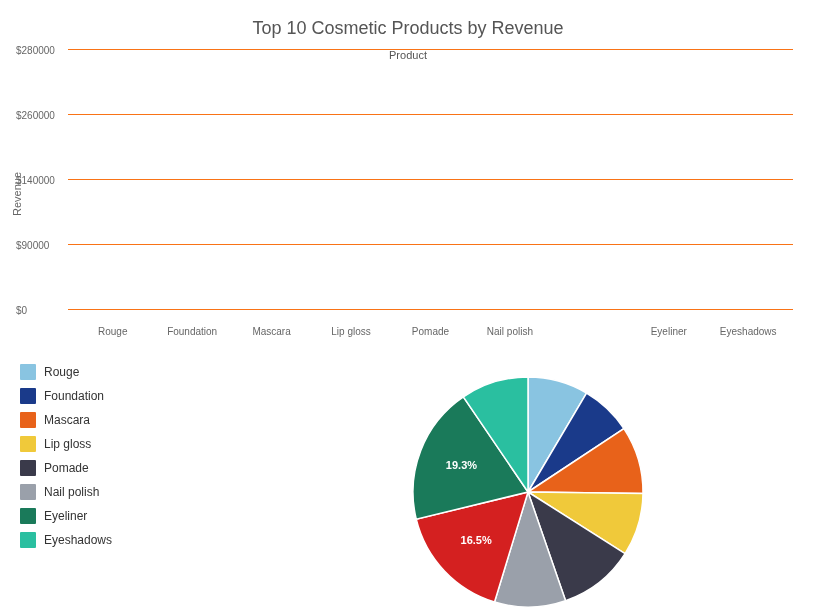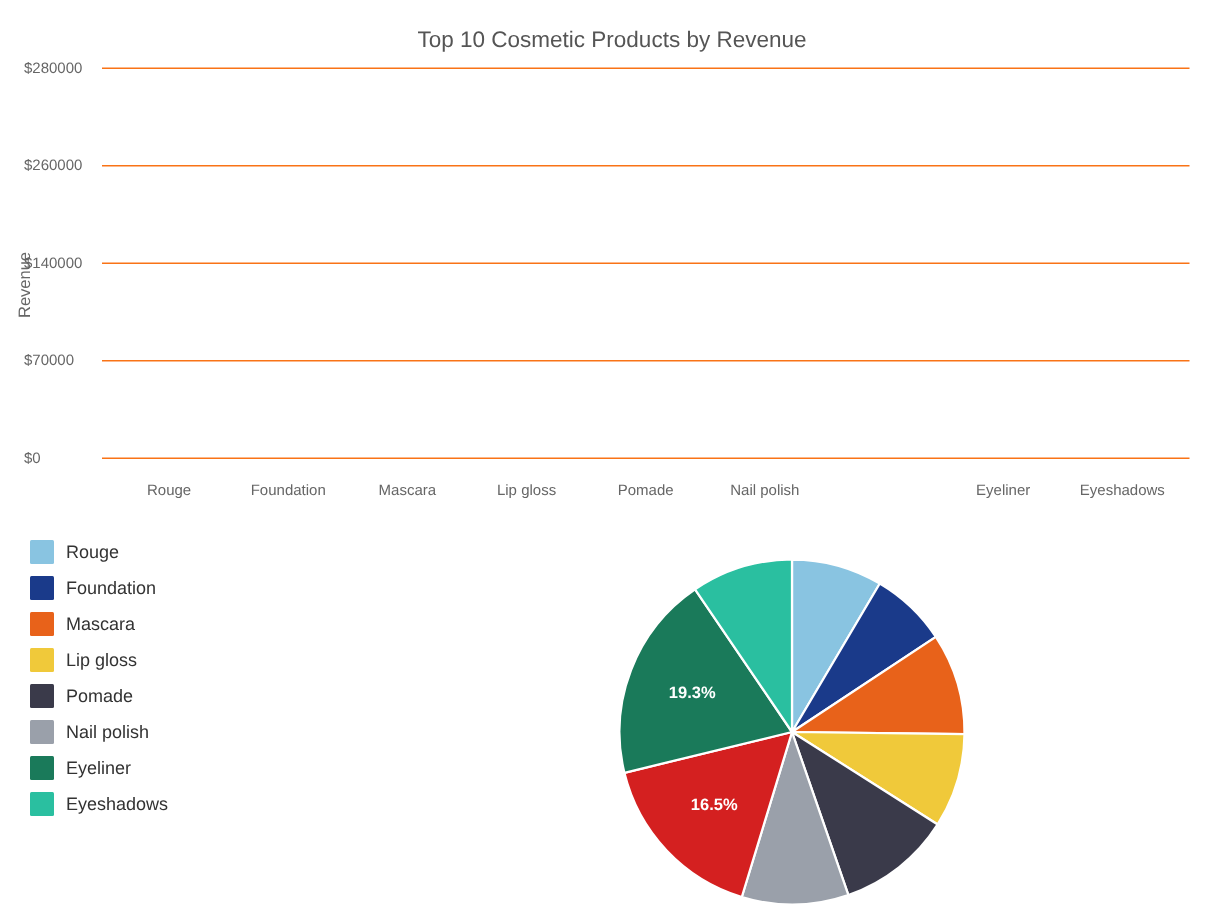--- a/index.html
+++ b/index.html
@@ -7,21 +7,21 @@
       background: #fff;
       font-family: Arial, sans-serif;
       font-size: 12px;
       color: #333;
       width: 816px;
       height: 616px;
       overflow: hidden;
     }
     .chart-title {
       text-align: center;
-      font-size: 15px;
+      font-size: 18px;
       color: #555;
       padding-top: 18px;
       margin-bottom: 10px;
     }
     .bar-chart-area {
       position: relative;
       width: 790px;
       margin: 0 auto;
       height: 290px;
     }
@@ -147,21 +147,21 @@
         <div class="gridline" style="top: 0%;">
           <div class="y-tick-label" style="top: 0%;">$280000</div>
         </div>
         <div class="gridline" style="top: 25%;">
           <div class="y-tick-label" style="top: 25%;">$260000</div>
         </div>
         <div class="gridline" style="top: 50%;">
           <div class="y-tick-label" style="top: 50%;">$140000</div>
         </div>
         <div class="gridline" style="top: 75%;">
-          <div class="y-tick-label" style="top: 75%;">$70000</div>
+          <div class="y-tick-label" style="top: 75%;">$90000</div>
         </div>
         <div class="gridline" style="top: 100%;">
           <div class="y-tick-label" style="top: 100%;">$0</div>
         </div>
       </div>
     <div class="bars-container" id="barsContainer">
         <div class="bar-group">
           <div class="bar" style="height: 30.3571%;"></div>
         </div>
         <div class="bar-group">
@@ -194,20 +194,21 @@
       <div class="x-label">Rouge</div>
       <div class="x-label">Foundation</div>
       <div class="x-label">Mascara</div>
       <div class="x-label">Lip gloss</div>
       <div class="x-label">Pomade</div>
       <div class="x-label">Nail polish</div>
       <div class="x-label"></div>
       <div class="x-label">Eyeliner</div>
       <div class="x-label">Eyeshadows</div>
     </div>
+  <div class="x-axis-title">Product</div>
 </div>
 
 <div class="bottom-section">
   <div class="legend" id="legend">
       <div class="legend-item">
         <div class="legend-color" style="background: rgb(137, 196, 225);"></div>
         <div class="legend-label">Rouge</div>
       </div>
       <div class="legend-item">
         <div class="legend-color" style="background: rgb(26, 58, 138);"></div>

